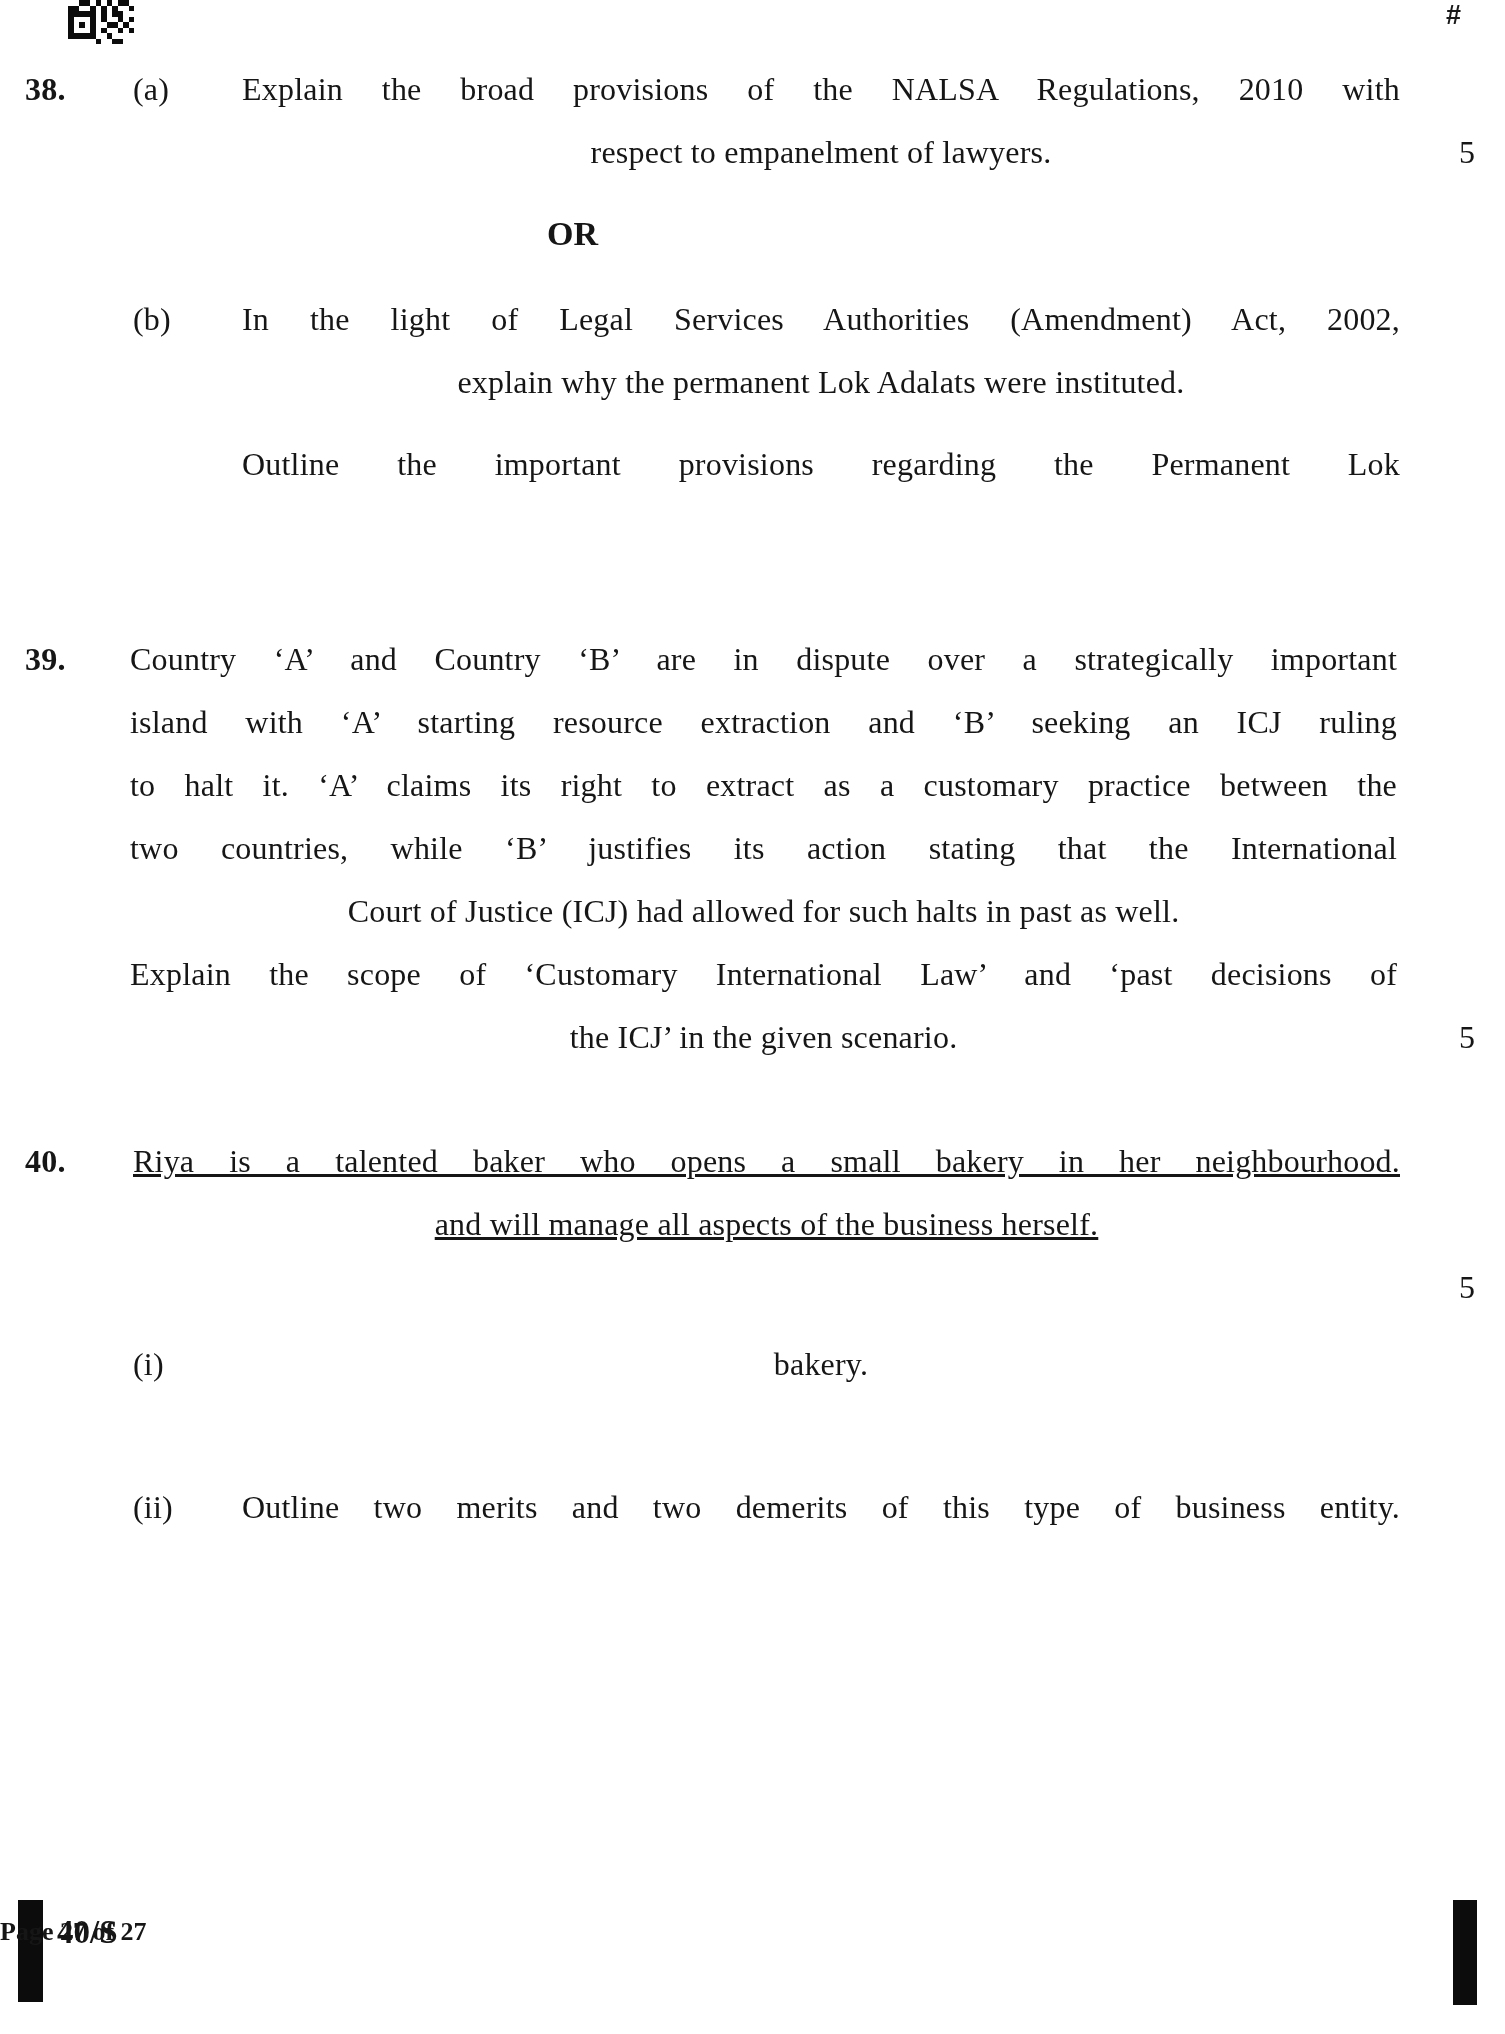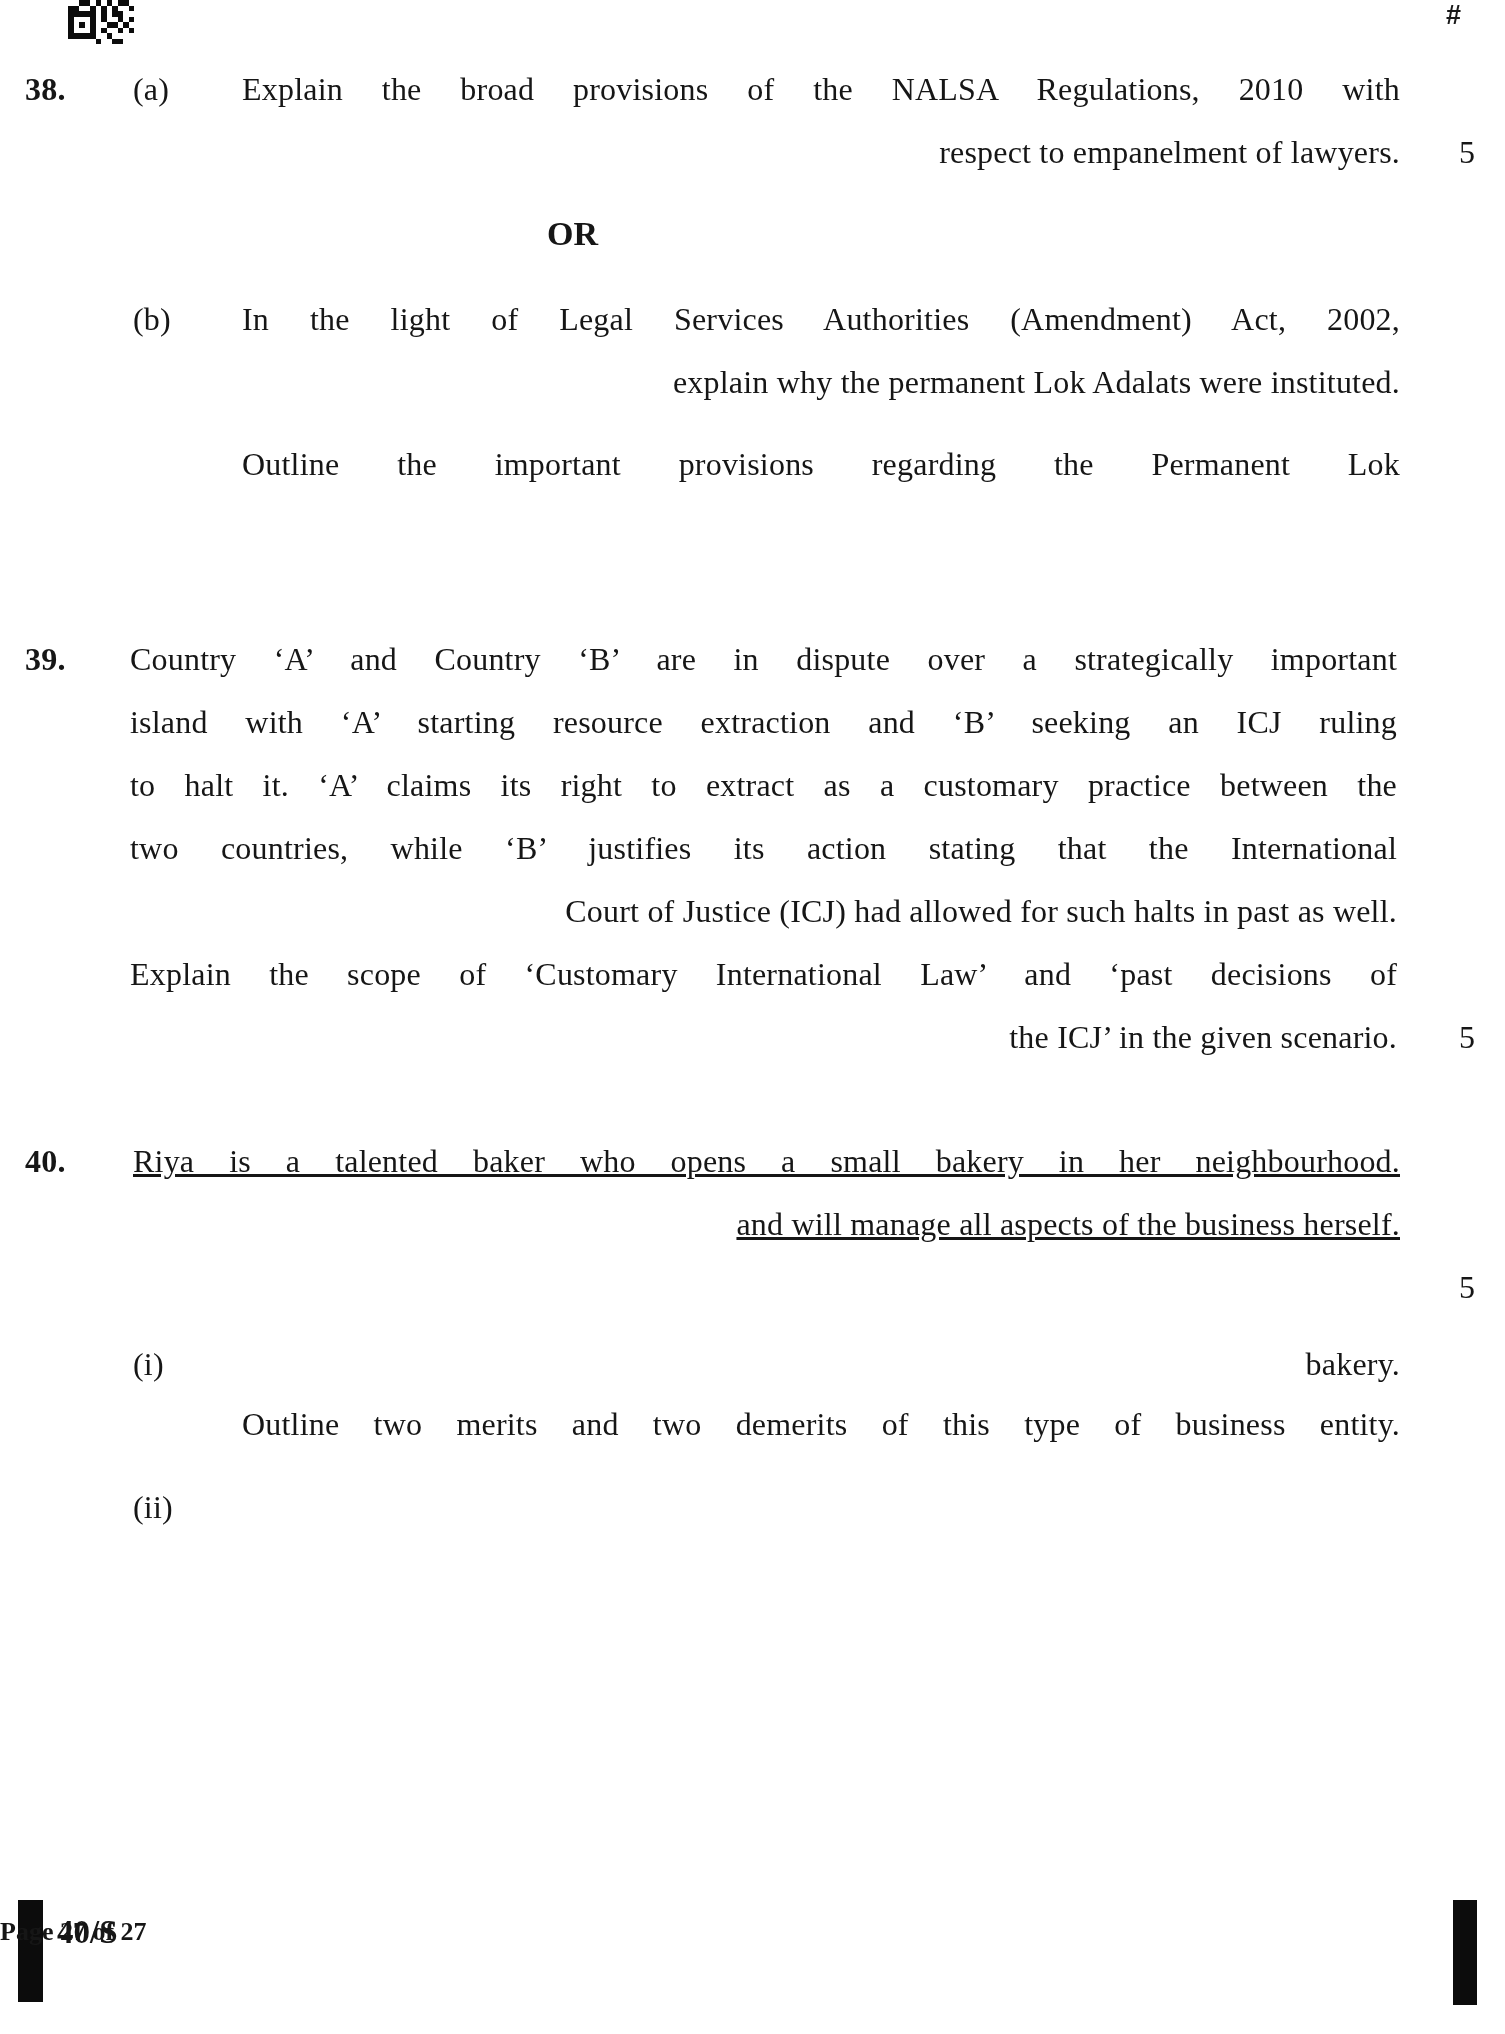--- a/index.html
+++ b/index.html
@@ -15,21 +15,21 @@
   }
   .abs { position: absolute; }
   .body-text {
     font-size: 32px;
     line-height: 63px;
     letter-spacing: 0.2px;
   }
   .qnum { font-weight: bold; }
   .line { display: block; }
   .just { text-align: justify; text-align-last: justify; }
-  .left { text-align: right; }
+  .left { text-align: center; }
   .or-sep {
     font-weight: bold;
     font-size: 34px;
     line-height: 63px;
   }
   .marks {
     left: 1425px;
     width: 50px;
     text-align: right;
     font-size: 32px;
@@ -138,21 +138,21 @@
     <span class="line left">and will manage all aspects of the business herself.</span>
   </div>
   <div class="abs marks" style="top:1256px;">5</div>
 
   <div class="abs body-text" style="left:133px; top:1333px;">(i)</div>
   <div class="abs body-text" style="left:242px; top:1333px; width:1158px;">
     <span class="line left">bakery.</span>
   </div>
 
   <div class="abs body-text" style="left:133px; top:1476px;">(ii)</div>
-  <div class="abs body-text" style="left:242px; top:1393px; width:1158px;">
+  <div class="abs body-text" style="left:242px; top:1476px; width:1158px;">
     <span class="line just">Outline two merits and two demerits of this type of business entity.</span>
   </div>
 
   <div class="abs reg-bar" style="left:18px; top:1900px; width:25px; height:102px;"></div>
   <div class="abs reg-bar" style="left:1453px; top:1900px; width:24px; height:105px;"></div>
 
   <div class="abs footer-code" style="left:57px; top:1912px;">40/S</div>
   <div class="abs footer-page" style="top:1912px;">Page 27 of 27</div>
 
 </div>

